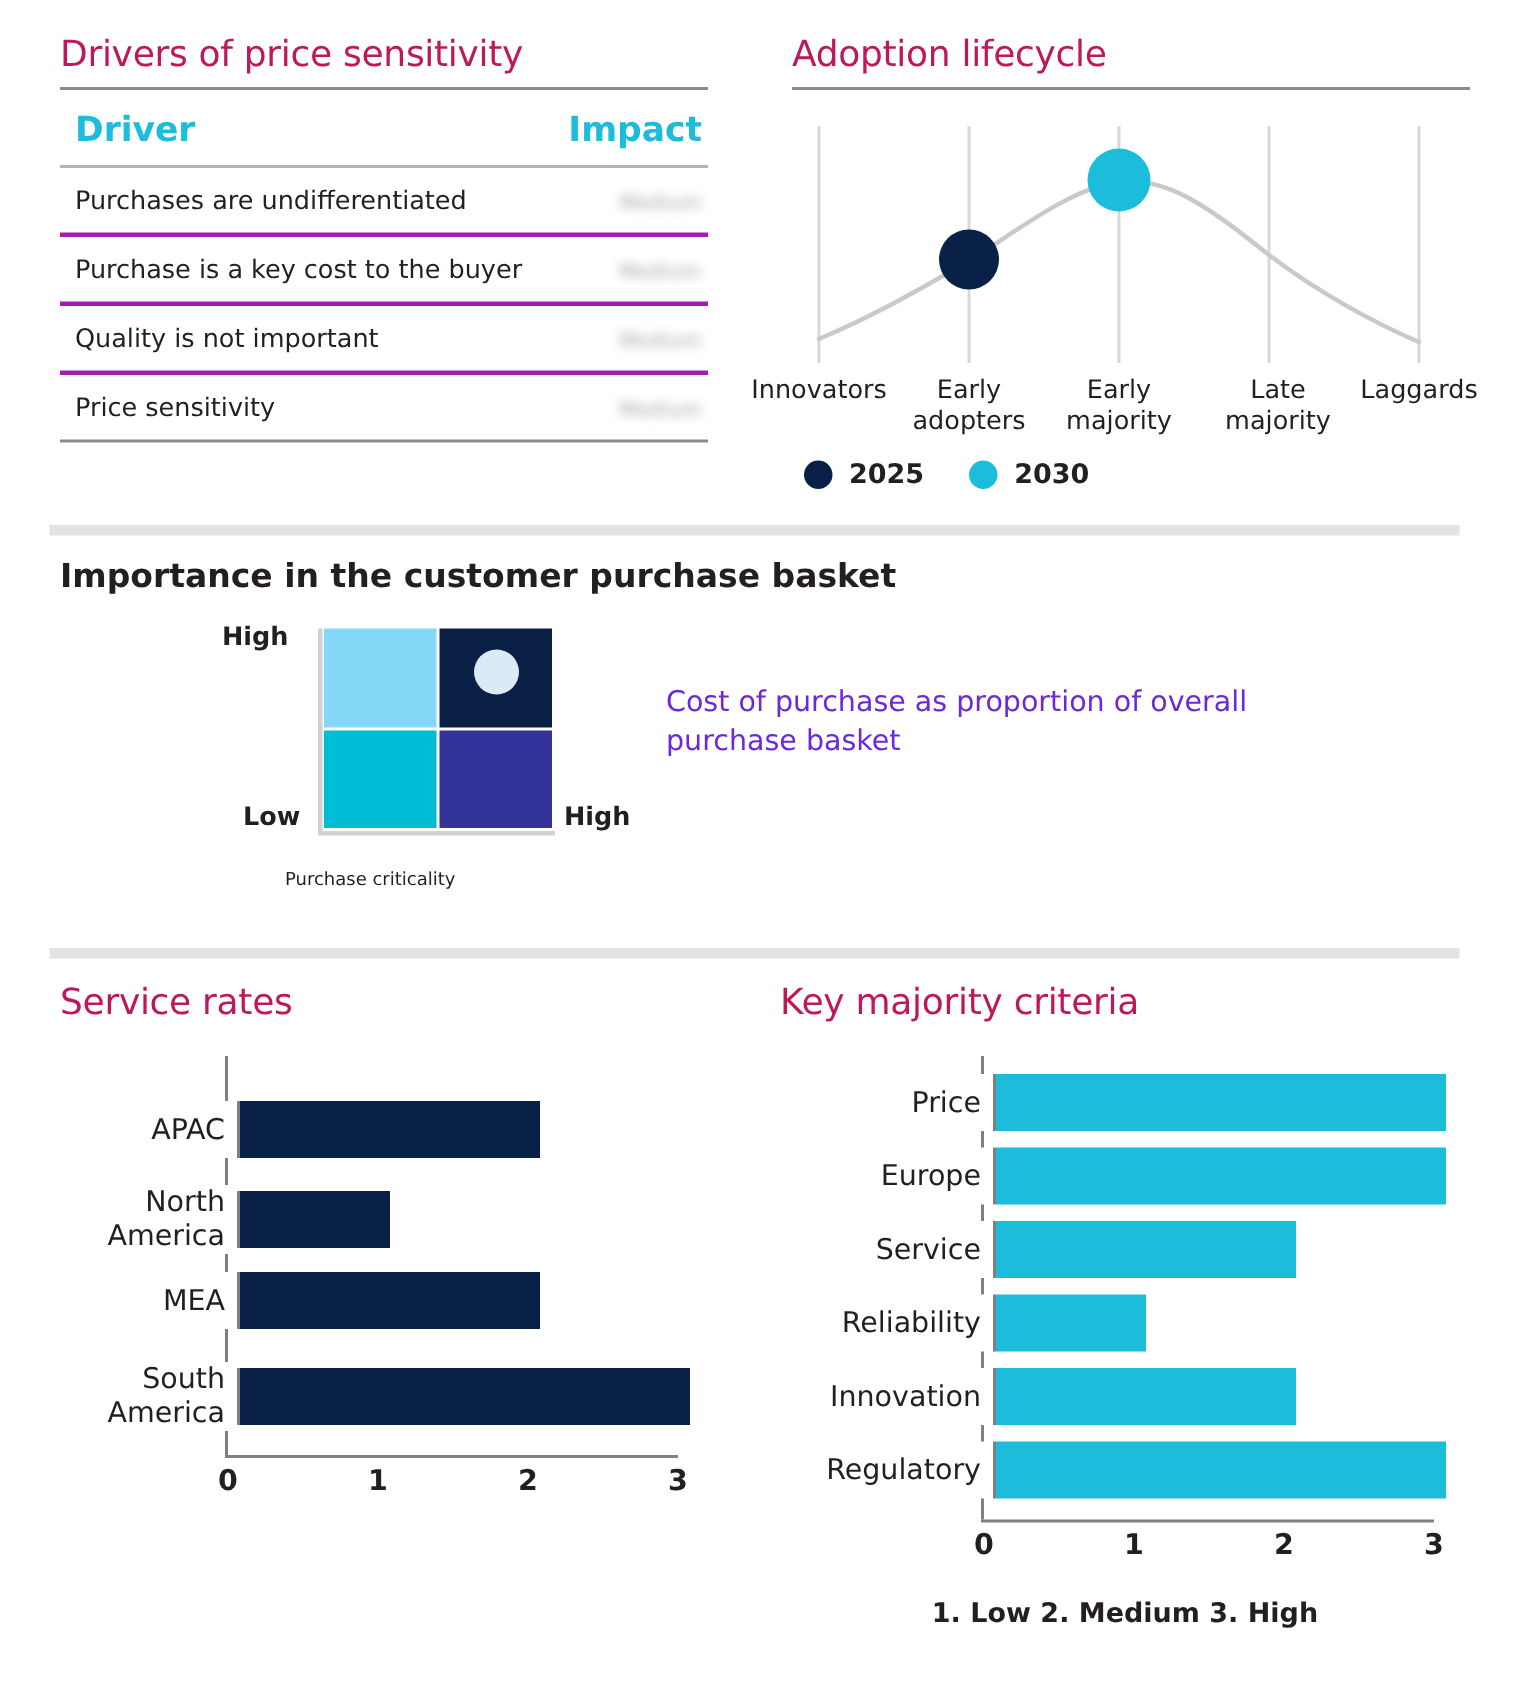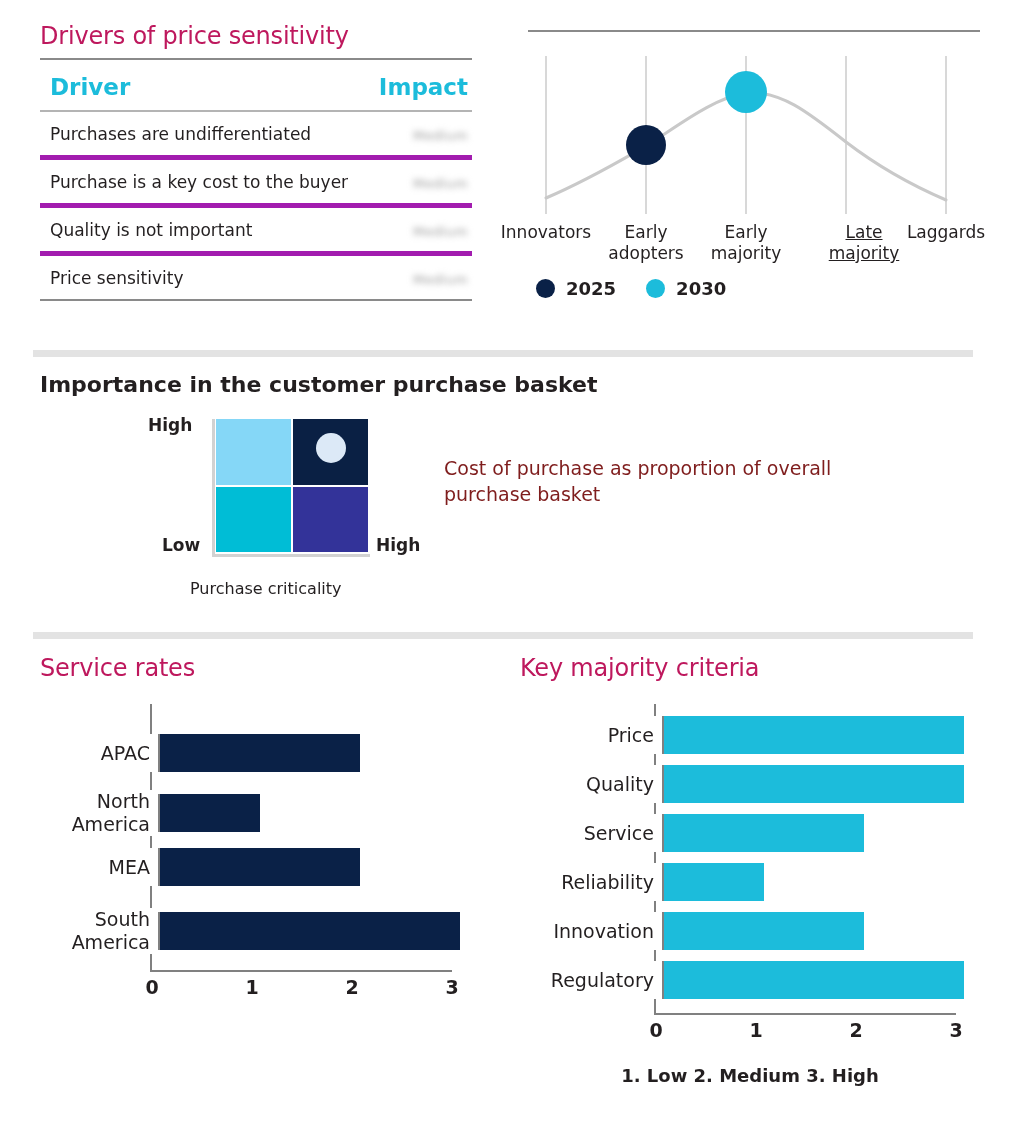--- a/index.html
+++ b/index.html
@@ -64,21 +64,21 @@
     border-bottom: 2px solid #b4b4b4;
   }
   #drivers-table th.impact-head {
     text-align: right;
     padding-right: 4px;
   }
   #drivers-table td {
     font-size: 17px;
     color: #231f20;
     padding: 12px 0 11px 10px;
-    border-bottom: 5px solid #a21caf;
+    border-bottom: 3px solid #a21caf;
     white-space: nowrap;
   }
   #drivers-table tr:last-child td {
     border-bottom: 2px solid #8a8a8a;
   }
   .impact-cell {
     text-align: right;
     padding-right: 4px !important;
     width: 110px;
   }
@@ -203,32 +203,32 @@
     color: #231f20;
     white-space: nowrap;
   }
   #matrix-label-high-y { left: 0px; top: -4px; }
   #matrix-label-low-y  { left: 14px; top: 116px; }
   #matrix-label-high-x { left: 228px; top: 116px; }
   #matrix-xaxis-title {
     position: absolute;
     left: 42px;
     top: 160px;
-    font-size: 16px;
+    font-size: 12px;
     color: #231f20;
     white-space: nowrap;
   }
   #basket-note {
     position: absolute;
     left: 404px;
     top: 36px;
     width: 420px;
     font-size: 19px;
     line-height: 26px;
-    color: #7f1d1d;
+    color: #6d28d9;
   }
 
   
   #adoption-rates-panel {
     position: absolute;
     left: 40px;
     top: 654px;
     width: 432px;
   }
   #criteria-panel {
@@ -317,20 +317,21 @@
         </tr>
         <tr>
           <td>Price sensitivity</td>
           <td class="impact-cell"><span class="redacted">Medium</span></td>
         </tr>
       </tbody>
     </table>
   </div>
 
   <div id="lifecycle-panel">
+    <div class="panel-title">Adoption lifecycle</div>
     <div class="title-rule"></div>
 
     <div id="lifecycle-plot">
       <svg width="452" height="170" viewBox="0 0 452 170">
 
         <g>
           <line x1="18" y1="6" x2="18" y2="164" stroke="#d8d8d8" stroke-width="2"></line>
           <line x1="118" y1="6" x2="118" y2="164" stroke="#d8d8d8" stroke-width="2"></line>
           <line x1="218" y1="6" x2="218" y2="164" stroke="#d8d8d8" stroke-width="2"></line>
           <line x1="318" y1="6" x2="318" y2="164" stroke="#d8d8d8" stroke-width="2"></line>
@@ -343,21 +344,21 @@
         <circle cx="218" cy="42" r="21" fill="#1CBCDB"></circle>
       </svg>
     </div>
 
     <div id="lifecycle-xlabels">
       <div class="lc-xlabel" style="left:18px;">Innovators</div>
       <div class="lc-xlabel" style="left:118px;">Early
 adopters</div>
       <div class="lc-xlabel" style="left:218px;">Early
 majority</div>
-      <div class="lc-xlabel" style="left:336px;text-decoration:underline;">Late
+      <div class="lc-xlabel" style="left:324px;">Late
 majority</div>
       <div class="lc-xlabel" style="left:418px;">Laggards</div>
     </div>
 
     <div id="lifecycle-legend">
       <div class="legend-entry">
         <span class="legend-dot" style="background:#0A2147;"></span>
         <span class="legend-label">2025</span>
       </div>
       <div class="legend-entry">
@@ -461,21 +462,21 @@
 
       <div class="bar-row">
         <div class="bar-cat" style="width:134px;">Price</div>
         <div class="bar-track" style="width:302px;">
           <span class="bar-fill" style="width:300px; background:#1CBCDB;"></span>
         </div>
       </div>
       <div style="height:11px; margin-left:134px; border-left:2px solid #808080;"></div>
 
       <div class="bar-row">
-        <div class="bar-cat" style="width:134px;">Quality</div>
+        <div class="bar-cat" style="width:134px;">Europe</div>
         <div class="bar-track" style="width:302px;">
           <span class="bar-fill" style="width:300px; background:#1CBCDB;"></span>
         </div>
       </div>
       <div style="height:11px; margin-left:134px; border-left:2px solid #808080;"></div>
 
       <div class="bar-row">
         <div class="bar-cat" style="width:134px;">Service</div>
         <div class="bar-track" style="width:302px;">
           <span class="bar-fill" style="width:200px; background:#1CBCDB;"></span>

